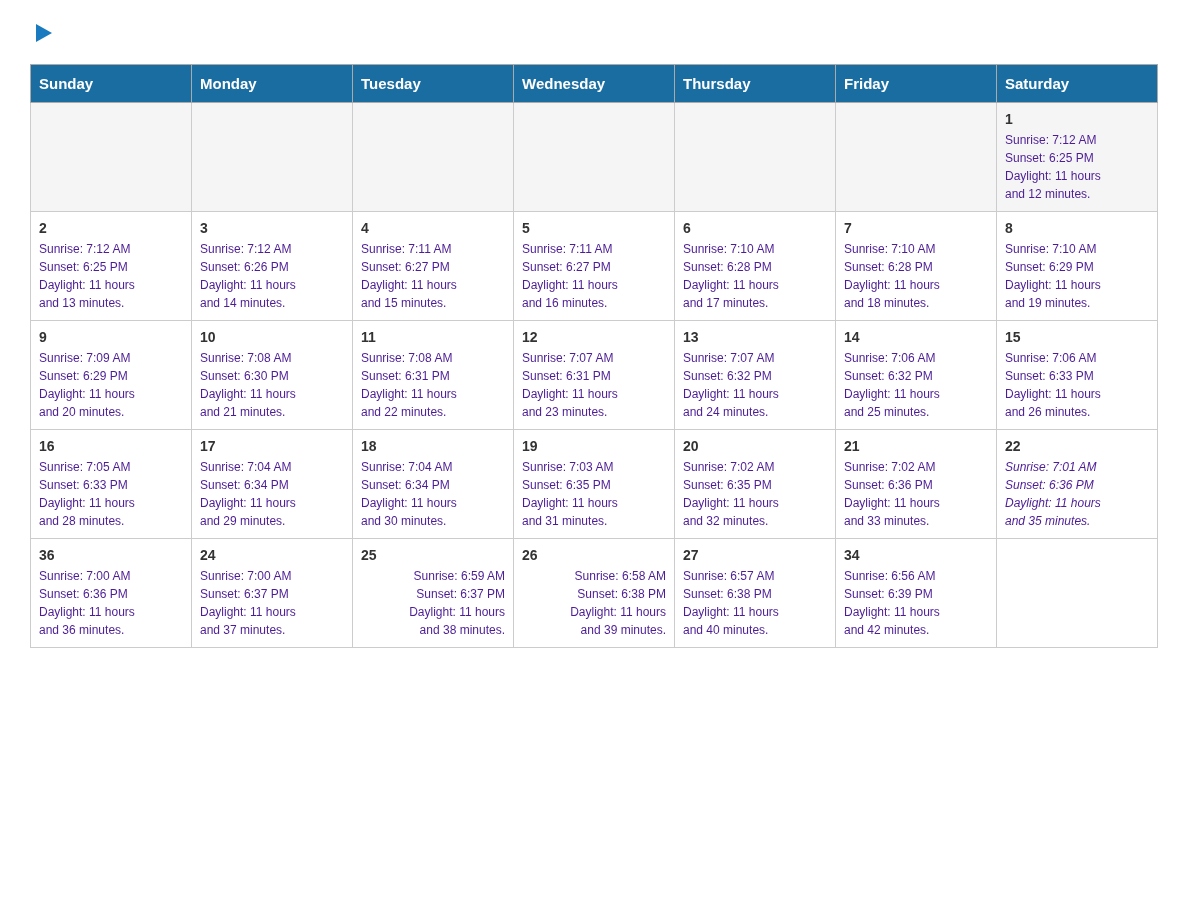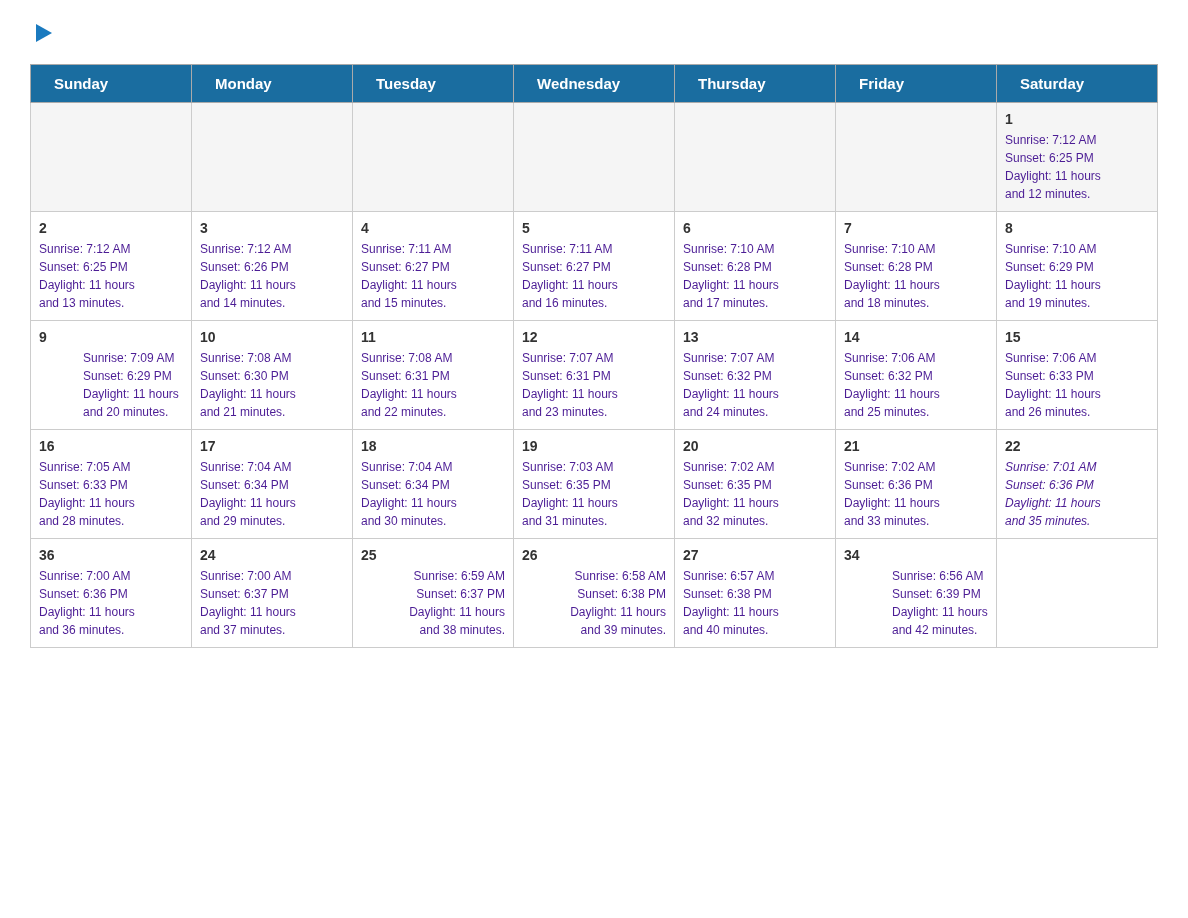--- a/index.html
+++ b/index.html
@@ -32,21 +32,21 @@
     .calendar {
       width: 100%;
       border-collapse: collapse;
       border: 1px solid #aaa;
     }
     .calendar th {
       background: #1a6da0;
       color: #fff;
       font-size: 15px;
       font-weight: bold;
-      padding: 10px 23px;
+      padding: 10px 8px;
       text-align: left;
       border: 1px solid #aaa;
     }
     .calendar td {
       width: calc(100% / 7);
       vertical-align: top;
       padding: 8px 8px;
       border: 1px solid #ccc;
       min-height: 110px;
       font-size: 12.5px;
@@ -174,21 +174,21 @@
           <span class="day-number">8</span>
           <div class="day-info" style="white-space: pre-line;">Sunrise: 7:10 AM
 Sunset: 6:29 PM
 Daylight: 11 hours
 and 19 minutes.</div>
         </td>
       </tr>
       <tr>
         <td>
           <span class="day-number">9</span>
-          <div class="day-info" style="white-space: pre-line; margin-left: 44px;">Sunrise: 7:09 AM
+          <div class="day-info" style="white-space: pre-line;">Sunrise: 7:09 AM
 Sunset: 6:29 PM
 Daylight: 11 hours
 and 20 minutes.</div>
         </td>
         <td>
           <span class="day-number">10</span>
           <div class="day-info" style="white-space: pre-line;">Sunrise: 7:08 AM
 Sunset: 6:30 PM
 Daylight: 11 hours
 and 21 minutes.</div>
@@ -311,21 +311,21 @@
         </td>
         <td>
           <span class="day-number">27</span>
           <div class="day-info" style="white-space: pre-line;">Sunrise: 6:57 AM
 Sunset: 6:38 PM
 Daylight: 11 hours
 and 40 minutes.</div>
         </td>
         <td>
           <span class="day-number">34</span>
-          <div class="day-info" style="white-space: pre-line; margin-left: 48px;">Sunrise: 6:56 AM
+          <div class="day-info" style="white-space: pre-line;">Sunrise: 6:56 AM
 Sunset: 6:39 PM
 Daylight: 11 hours
 and 42 minutes.</div>
         </td>
         <td class="empty-cell"></td>
       </tr>
     </tbody>
 </table>
 
 </body></html>

